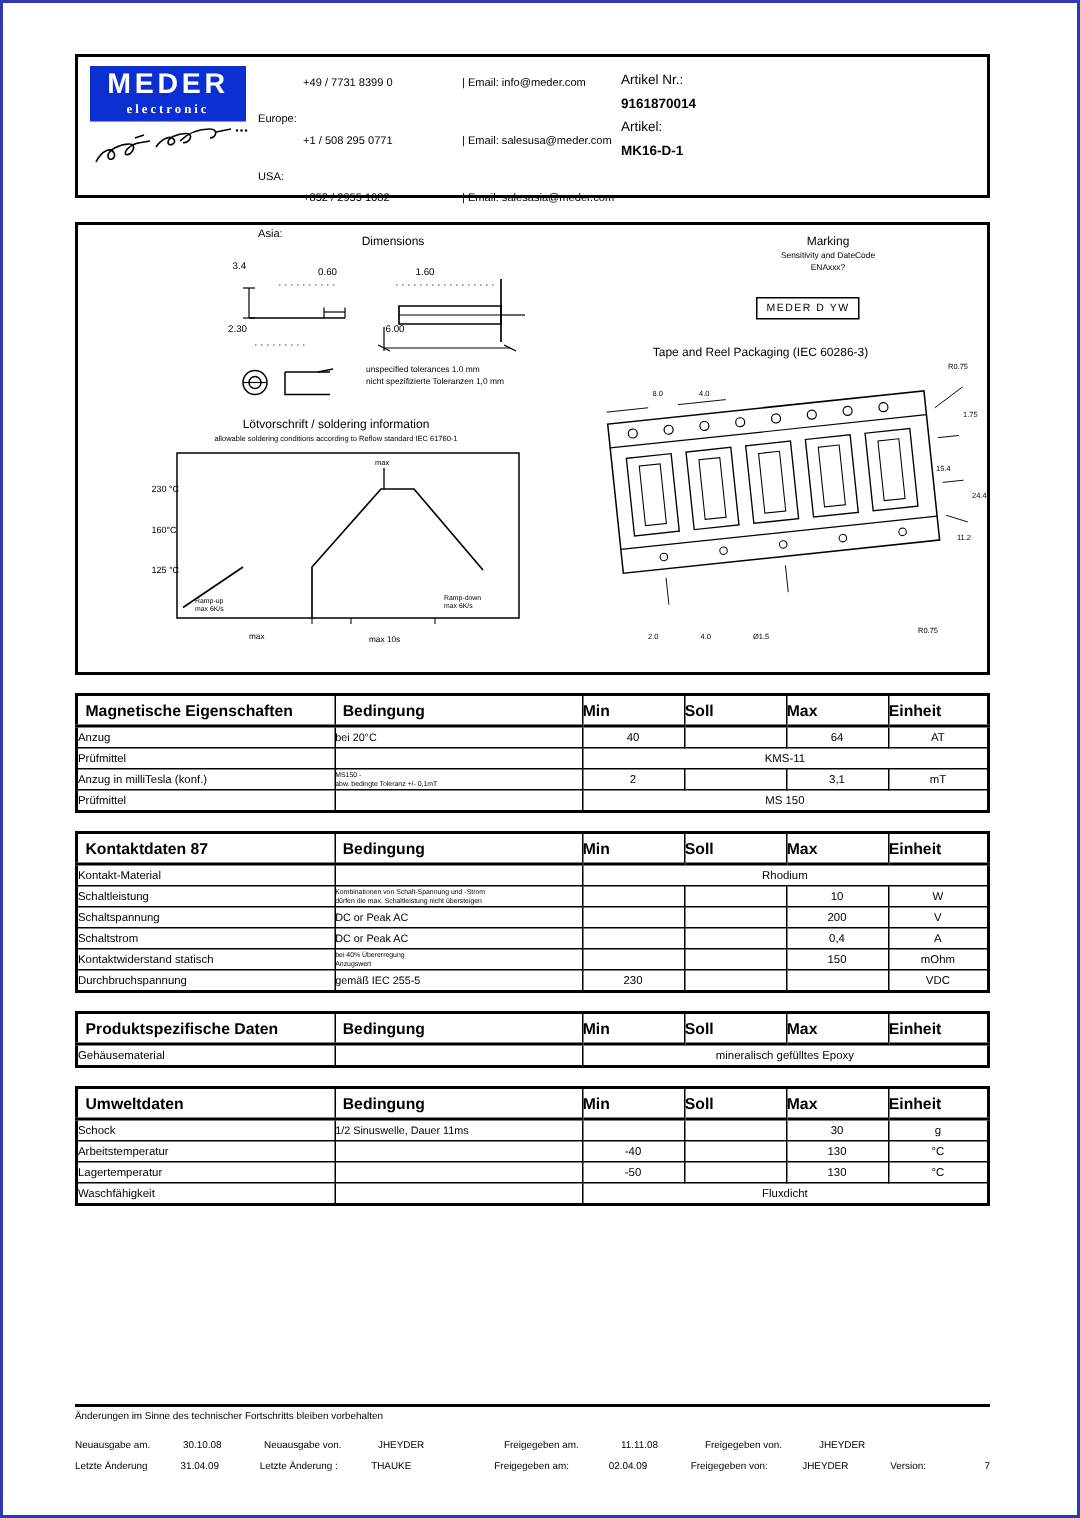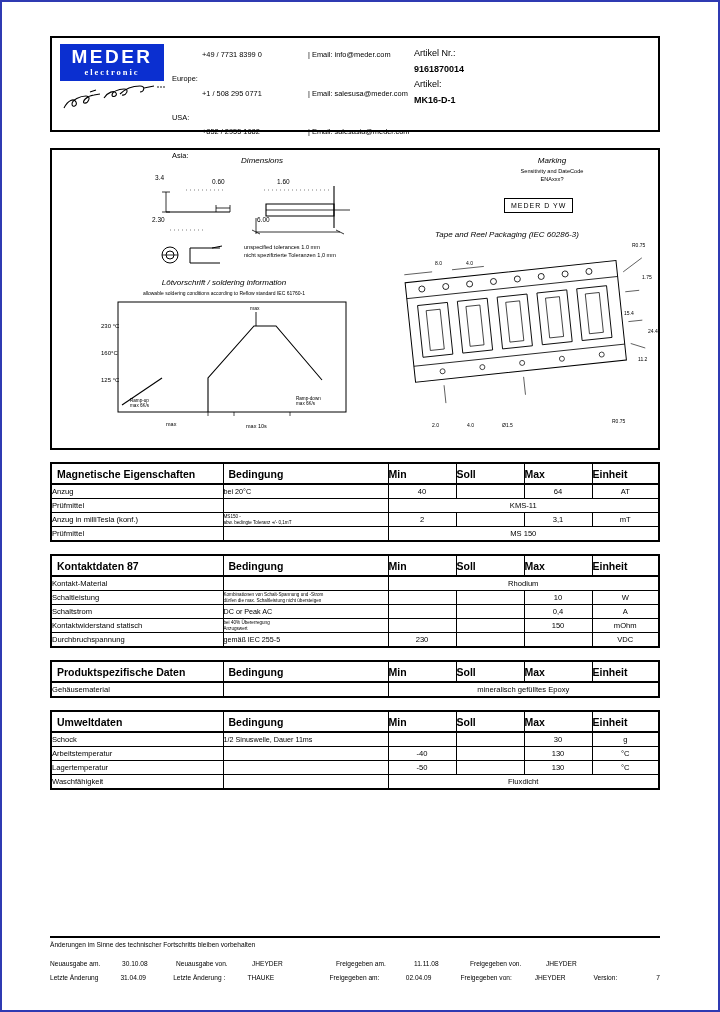--- a/index.html
+++ b/index.html
@@ -98,21 +98,21 @@
   
   .draw-box {
     margin-top: 16px;
     border: 2px solid #000;
     height: 302px;
     position: relative;
     box-sizing: border-box;
     overflow: hidden;
   }
   .dz { position: absolute; }
-  .ttl { font-size: 8px; text-align: center; font-style: italic; }
+  .ttl { font-size: 8px; text-align: center; }
   .tny { font-size: 5.6px; }
   .tny2 { font-size: 5px; }
   .dim-txt { font-size: 6.5px; }
 
   .marking-box {
     border: 1px solid #000;
     font-size: 7px;
     padding: 3px 6px;
     display: inline-block;
     letter-spacing: 1px;
@@ -480,20 +480,28 @@
           <td class="cond micro">
             <div style="white-space:pre-line;">Kombinationen von Schalt-Spannung und -Strom
 dürfen die max. Schaltleistung nicht übersteigen</div>
           </td>
           <td class="val"></td>
           <td class="val"></td>
           <td class="val">10</td>
           <td class="val">W</td>
         </tr>
         <tr>
+          <td class="name">Schaltspannung</td>
+          <td class="cond">DC or Peak AC</td>
+          <td class="val"></td>
+          <td class="val"></td>
+          <td class="val">200</td>
+          <td class="val">V</td>
+        </tr>
+        <tr>
           <td class="name">Schaltstrom</td>
           <td class="cond">DC or Peak AC</td>
           <td class="val"></td>
           <td class="val"></td>
           <td class="val">0,4</td>
           <td class="val">A</td>
         </tr>
         <tr>
           <td class="name">Kontaktwiderstand statisch</td>
           <td class="cond micro">

